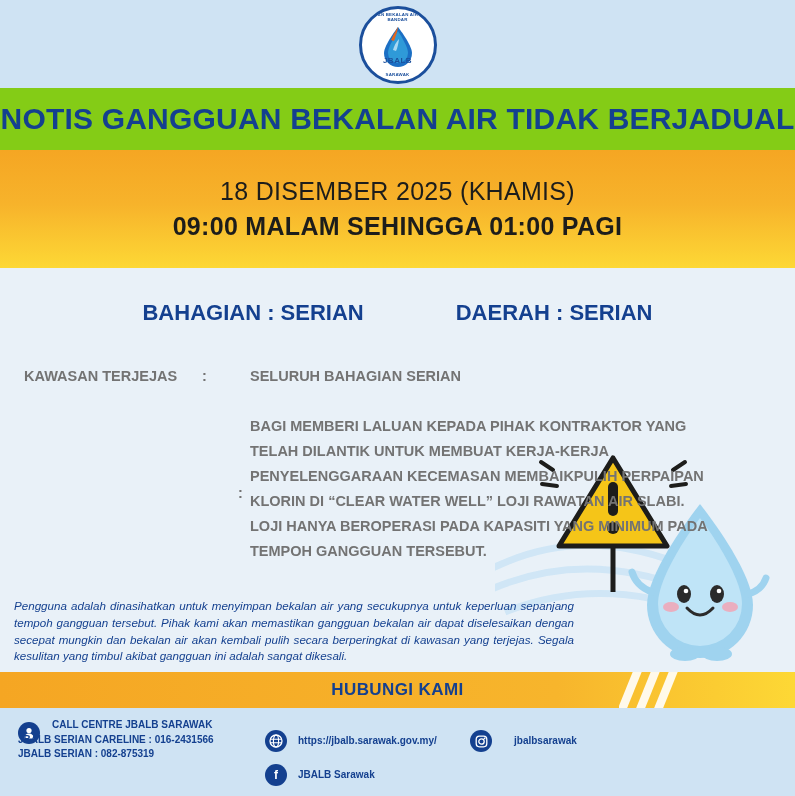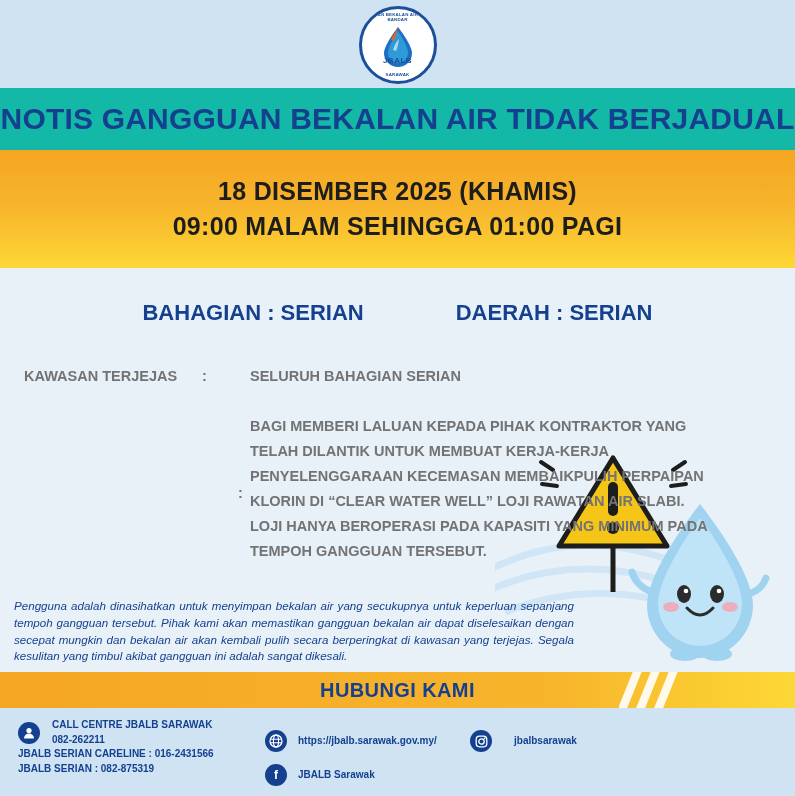--- a/index.html
+++ b/index.html
@@ -69,21 +69,21 @@
     letter-spacing: .5px;
     margin-top: 7px;
   }
 
   
   .title-band {
     position: absolute;
     left: 0; top: 88px;
     width: 795px;
     height: 62px;
-    background: #14b8a6;
+    background: #84cc16;
     display: flex;
     align-items: center;
     justify-content: center;
   }
   .title-band h1 {
     font-size: 30px;
     font-weight: bold;
     color: #14408f;
     letter-spacing: .2px;
     white-space: nowrap;
@@ -97,21 +97,21 @@
     height: 118px;
     background: linear-gradient(180deg, #f5a623 0%, #f7b32b 46%, #fdd835 100%);
     display: flex;
     flex-direction: column;
     align-items: center;
     justify-content: center;
     gap: 6px;
   }
   .date-line {
     font-size: 25px;
-    font-weight: bold;
+    font-weight: normal;
     color: #1d1d1b;
     letter-spacing: .3px;
   }
   .time-line {
     font-size: 25px;
     font-weight: bold;
     color: #1d1d1b;
     letter-spacing: .3px;
   }
 
@@ -181,21 +181,21 @@
     position: absolute;
     left: 0; top: 672px;
     width: 795px;
     height: 36px;
     background: linear-gradient(90deg, #f5a623 0%, #f7b52c 70%, #fdd835 100%);
     display: flex;
     align-items: center;
     justify-content: center;
   }
   .contact-bar h2 {
-    font-size: 20px;
+    font-size: 17px;
     font-weight: bold;
     color: #14408f;
     letter-spacing: .4px;
   }
   .slash {
     position: absolute;
     right: 112px; top: 0;
     height: 36px; width: 64px;
     overflow: hidden;
   }
@@ -353,21 +353,20 @@
 
   <div class="footer">
     <div class="f-icon icon-person">
       <svg width="12" height="12" viewBox="0 0 12 12">
           <circle cx="6" cy="3.6" r="2.6" fill="#fff"></circle>
           <path d="M1 11.5 a5 5 0 0 1 10 0 Z" fill="#fff"></path>
         </svg>
     </div>
     <div class="f-col-1">
       <div class="f-line c1">CALL CENTRE JBALB SARAWAK</div>
-      <div class="f-line c1">082-262211</div>
       <div class="f-line">JBALB SERIAN CARELINE : 016-2431566</div>
       <div class="f-line">JBALB SERIAN            : 082-875319</div>
     </div>
 
     <div class="f-icon icon-web">
       <svg width="14" height="14" viewBox="0 0 14 14">
           <circle cx="7" cy="7" r="6" fill="none" stroke="#fff" stroke-width="1.3"></circle>
           <ellipse cx="7" cy="7" rx="2.6" ry="6" fill="none" stroke="#fff" stroke-width="1.1"></ellipse>
           <path d="M1.3 5.2 H12.7 M1.3 8.8 H12.7" stroke="#fff" stroke-width="1.1"></path>
         </svg>

